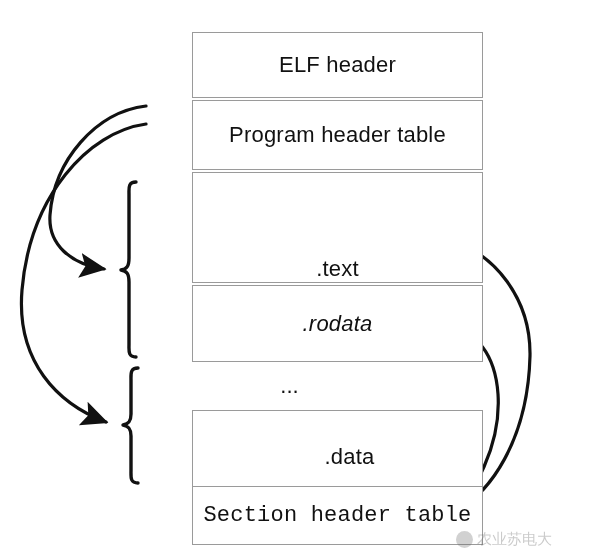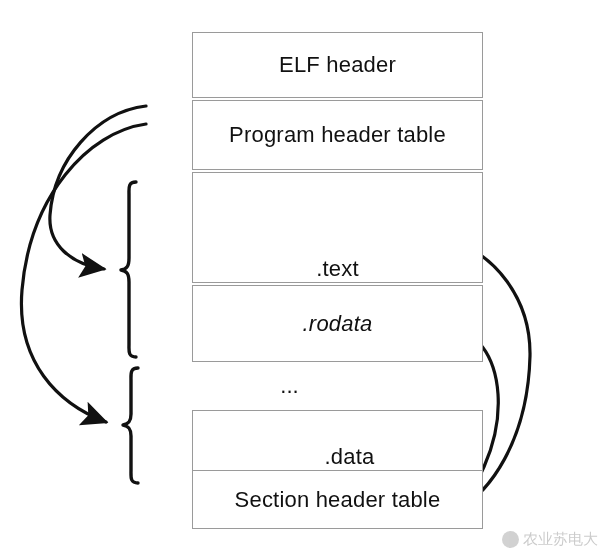--- a/index.html
+++ b/index.html
@@ -38,21 +38,21 @@
     color: #111111;
     font-size: 22px;
     letter-spacing: 0.2px;
     margin-left: 48px;
   }
   .box-elf-header   { top: 32px;  height: 66px; }
   .box-prog-header  { top: 100px; height: 70px; justify-content: center; }
   .box-text         { top: 172px; height: 111px; align-items: flex-end; }
   .box-rodata       { top: 285px; height: 77px; font-style: italic; }
   .box-data         { top: 410px; height: 94px; padding-left: 24px; }
-  .box-sect-header  { top: 470px; height: 59px; }
+  .box-sect-header  { top: 486px; height: 59px; font-family: Liberation Mono, monospace; }
 
   .ellipsis-row {
     position: absolute;
     left: 144px;
     width: 291px;
     top: 364px;
     height: 44px;
     display: flex;
     align-items: center;
     justify-content: center;
@@ -60,21 +60,20 @@
     font-size: 22px;
   }
   .watermark {
     position: absolute;
     left: 456px;
     top: 524px;
     width: 142px;
     height: 30px;
     display: flex;
     align-items: center;
-    justify-content: flex-end;
     gap: 4px;
     opacity: 0.30;
     color: #555555;
     font-size: 15px;
     font-family: "DejaVu Sans", sans-serif;
     white-space: nowrap;
   }
   .wm-badge {
     display: inline-block;
     width: 17px;

